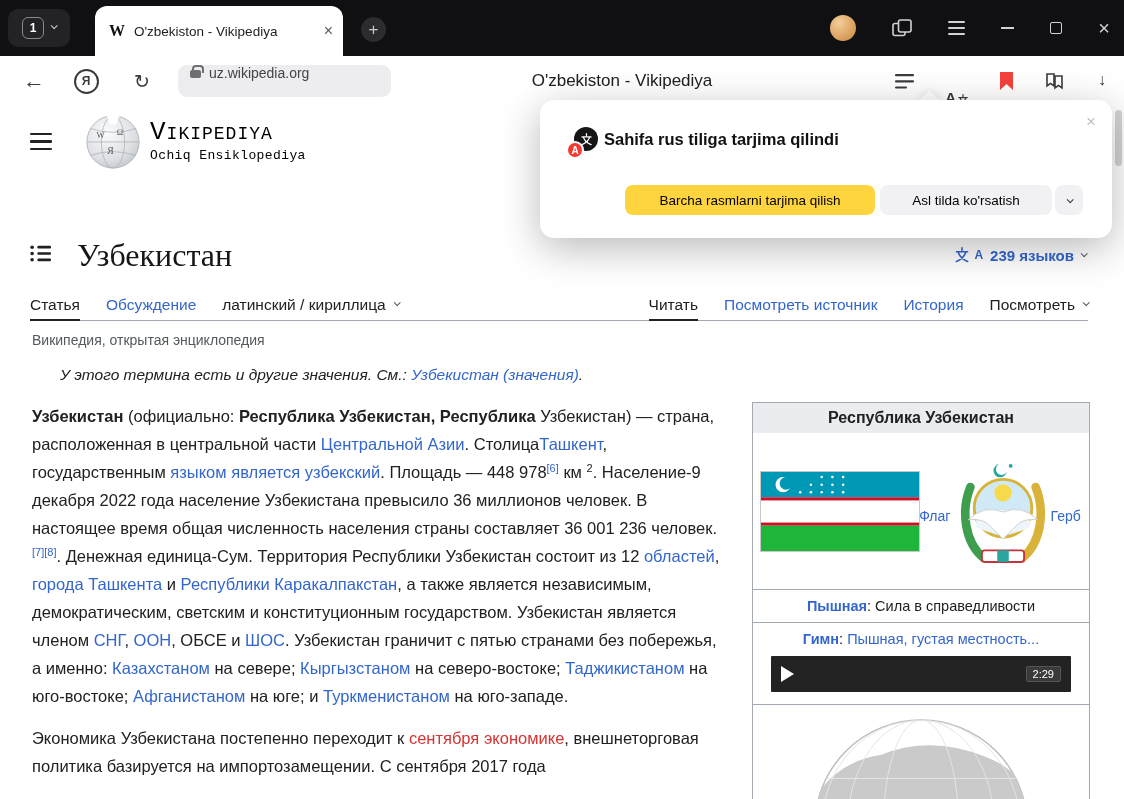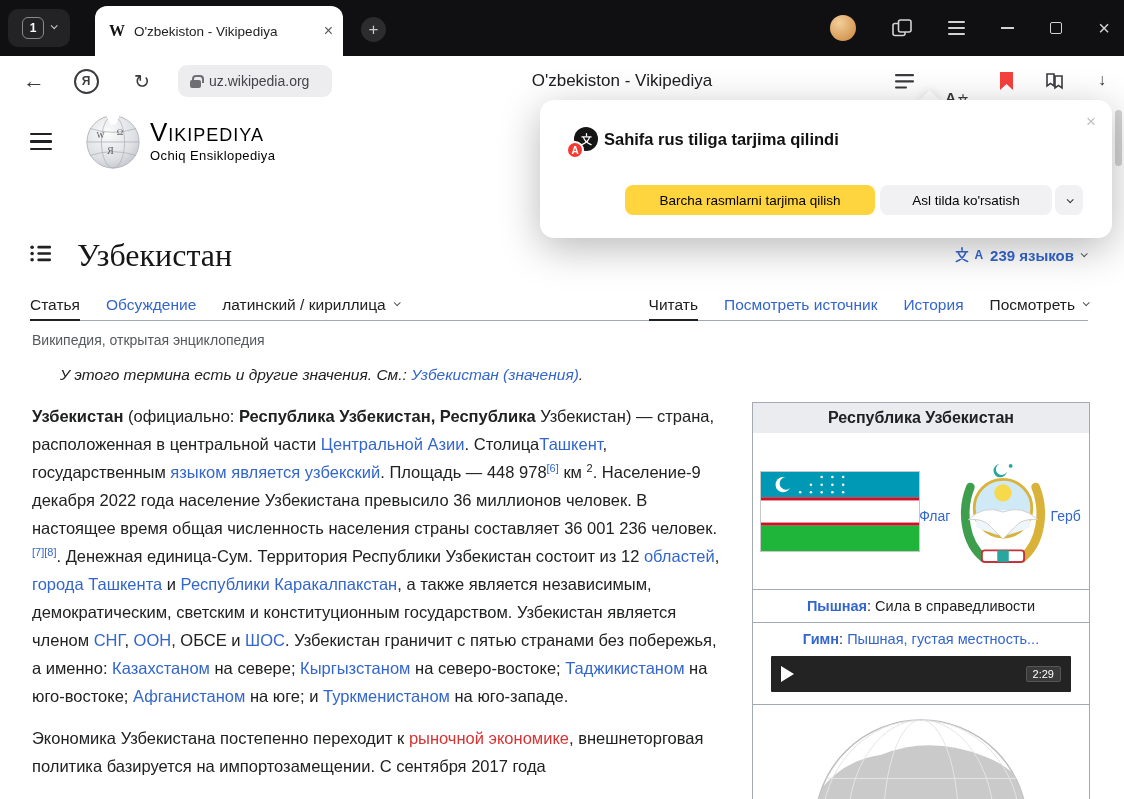--- a/index.html
+++ b/index.html
@@ -35,22 +35,22 @@
   .win-x { font-size:20px; line-height:18px; color:#d2d2d5; }
 
   
   .toolbar { position:absolute; top:56px; left:0; right:0; height:50px; background:#fff; z-index:10; }
   .tb-ic { position:absolute; top:0; height:50px; display:flex; align-items:center; justify-content:center; color:#3b3b3f; cursor:pointer; }
   .back { left:18px; width:32px; font-size:22px; }
   .ya-ring { left:70px; width:32px; }
   .ya-ring span { width:25px; height:25px; border:2px solid #3b3b3f; border-radius:50%; font-size:12px; font-weight:bold;
                   display:flex; align-items:center; justify-content:center; }
   .reload { left:126px; width:32px; font-size:19px; }
-  .addressbar { position:absolute; left:178px; top:9px; width:154px; height:32px; background:#ededef; border-radius:9px;
-                display:flex; align-items:center; gap:8px; padding:0 12px; cursor:text; }
+  .addressbar { position:absolute; left:178px; top:9px; width:213px; height:32px; background:#ededef; border-radius:9px;
+                display:flex; align-items:flex-start; gap:8px; padding:0 12px; cursor:text; }
   .lock { position:relative; width:11px; height:8px; background:#6f6f73; border-radius:2px; margin-top:5px; }
   .lock::before { content:""; position:absolute; top:-5px; left:1.5px; width:8px; height:6px; border:2px solid #6f6f73; border-bottom:none; border-radius:4px 4px 0 0; }
   .url-text { font-size:14px; color:#454549; }
   .tb-title { position:absolute; left:380px; right:260px; top:0; height:50px; display:flex; align-items:center; justify-content:center;
               font-size:17px; color:#202024; pointer-events:none; white-space:nowrap; }
   .tb-right { position:absolute; right:16px; top:0; height:50px; display:flex; align-items:center; gap:31px; }
   .ideo { stroke:currentColor; stroke-width:2; fill:none; stroke-linecap:round; }
   .tr-ic { display:flex; align-items:flex-end; font-weight:bold; font-size:15px; gap:1px; }
   .bookmark-red { width:13px; height:18px; background:#f5413d; clip-path:polygon(0 0,100% 0,100% 100%,50% 66%,0 100%); }
   .dl { font-size:16px; line-height:15px; border-bottom:2px solid #3b3b3f; padding:0 2px 1px; }
@@ -74,21 +74,21 @@
   .pbtn.chevbtn{ left:515px; width:28px; background:#f1f1f3; color:#333; }
 
   
   .scroll-thumb { position:absolute; right:2px; top:110px; width:7px; height:56px; background:#d4d4d6; border-radius:4px; z-index:40; }
 
   
   .wiki { position:absolute; top:106px; left:0; width:1124px; height:693px; background:#fff; color:#202122; }
   .hamburger { position:absolute; left:30px; top:27px; width:22px; height:17px; display:flex; flex-direction:column; justify-content:space-between; cursor:pointer; }
   .hamburger i { display:block; height:2.4px; background:#202122; border-radius:1px; }
   .wlogo { position:absolute; left:84px; top:6px; cursor:pointer; }
-  .wordmark { position:absolute; left:150px; top:13px; font-family:Liberation Sans, sans-serif; cursor:pointer; }
+  .wordmark { position:absolute; left:150px; top:13px; font-family:Liberation Mono, monospace; cursor:pointer; }
   .wm-title { font-size:26px; font-variant:small-caps; letter-spacing:1px; color:#000; line-height:26px; }
   .wm-sub { font-size:13px; letter-spacing:.4px; color:#000; margin-top:3px; }
 
   .title-row { position:absolute; left:30px; right:38px; top:126px; height:46px; display:flex; align-items:center; }
   .h1 { font-family:"Liberation Serif","DejaVu Serif",serif; font-size:32px; font-weight:400; color:#161616; margin-left:26px; }
   .spacer { flex:1; }
   .lang-btn { display:flex; align-items:center; gap:7px; color:#3366cc; font-weight:bold; font-size:15px; cursor:pointer; }
   .lang-btn .la { font-size:12px; margin-left:-3px; }
   .lang-btn .chev { color:#54595d; margin-top:-2px; }
 
@@ -367,21 +367,21 @@
                 <path d="M3 110 H217"></path>
                   <path d="M10 62 H210"></path>
                   <path d="M10 158 H210"></path>
               </g>
             </g>
           </svg>
         </div>
       </div>
 
       <p class="para"><span class="s-bold">Узбекистан</span><span class="s-plain"> (официально: </span><span class="s-bold">Республика Узбекистан, Республика</span><span class="s-plain"> Узбекистан) — страна, расположенная в центральной части </span><span class="s-link">Центральной Азии</span><span class="s-plain">. Столица</span><span class="s-link">Ташкент</span><span class="s-plain">, государственным </span><span class="s-link">языком является узбекский</span><span class="s-plain">. Площадь — 448 978</span><span class="s-suplink">[6]</span><span class="s-plain"> км </span><span class="s-sup">2</span><span class="s-plain">. Население-9 декабря 2022 года население Узбекистана превысило 36 миллионов человек. В настоящее время общая численность населения страны составляет 36 001 236 человек. </span><span class="s-suplink">[7]</span><span class="s-suplink">[8]</span><span class="s-plain">. Денежная единица-Сум. Территория Республики Узбекистан состоит из 12 </span><span class="s-link">областей</span><span class="s-plain">, </span><span class="s-link">города Ташкента</span><span class="s-plain"> и </span><span class="s-link">Республики Каракалпакстан</span><span class="s-plain">, а также является независимым, демократическим, светским и конституционным государством. Узбекистан является членом </span><span class="s-link">СНГ</span><span class="s-plain">, </span><span class="s-link">ООН</span><span class="s-plain">, ОБСЕ и </span><span class="s-link">ШОС</span><span class="s-plain">. Узбекистан граничит с пятью странами без побережья, а именно: </span><span class="s-link">Казахстаном</span><span class="s-plain"> на севере; </span><span class="s-link">Кыргызстаном</span><span class="s-plain"> на северо-востоке; </span><span class="s-link">Таджикистаном</span><span class="s-plain"> на юго-востоке; </span><span class="s-link">Афганистаном</span><span class="s-plain"> на юге; и </span><span class="s-link">Туркменистаном</span><span class="s-plain"> на юго-западе.</span></p>
-      <p class="para"><span class="s-plain">Экономика Узбекистана постепенно переходит к </span><span class="s-redlink">рыночной экономике</span><span class="s-plain">, внешнеторговая политика базируется на импортозамещении. С сентября 2017 года</span></p>
+      <p class="para"><span class="s-plain">Экономика Узбекистана постепенно переходит к </span><span class="s-redlink">сентября экономике</span><span class="s-plain">, внешнеторговая политика базируется на импортозамещении. С сентября 2017 года</span></p>
     </div>
   </div>
 
   <div class="popup-caret"></div>
   <div class="popup">
     <div class="tr-badge">
       <span class="dark">
           <svg class="ideo" width="13" height="13" viewBox="0 0 20 20" style="color:#fff">
             <path d="M10 1 v3 M3 6 h14 M15 6 C13 12 8 16 3 18 M5 6 C7 12 12 16 17 18"></path>
           </svg>

